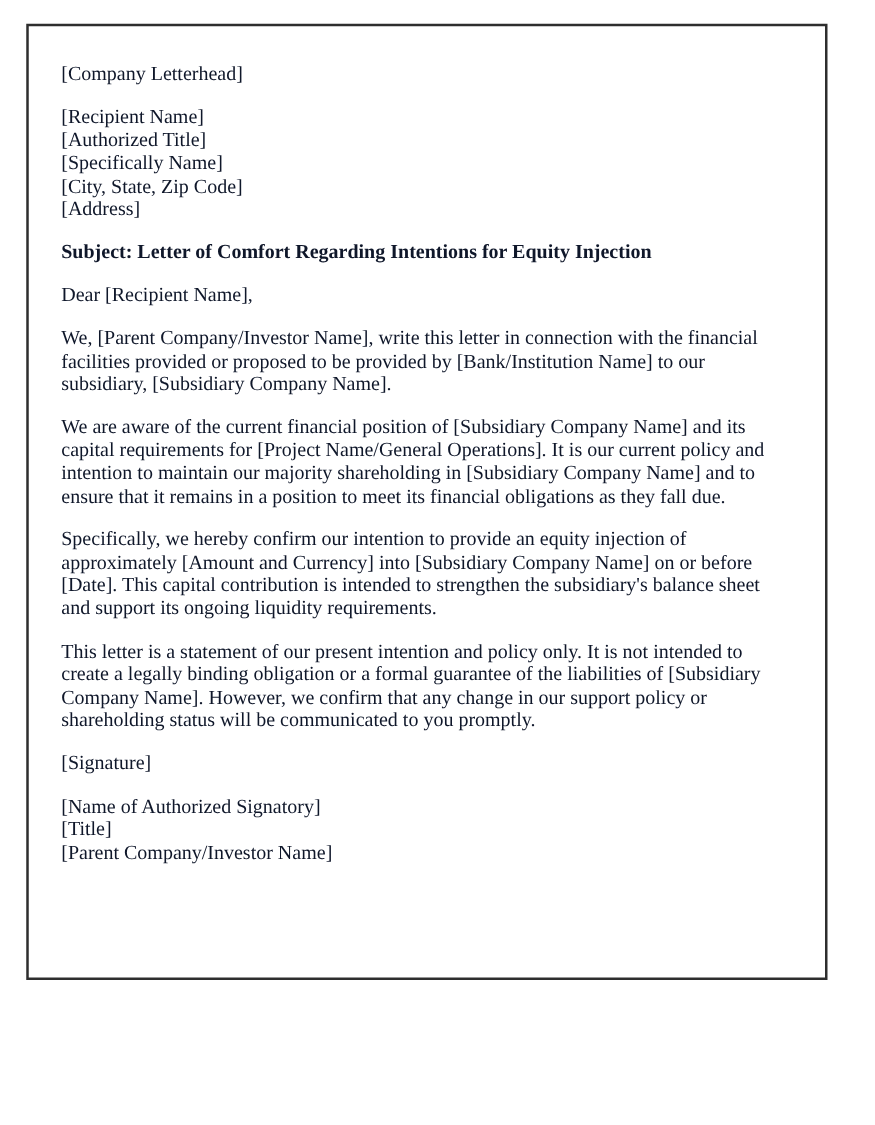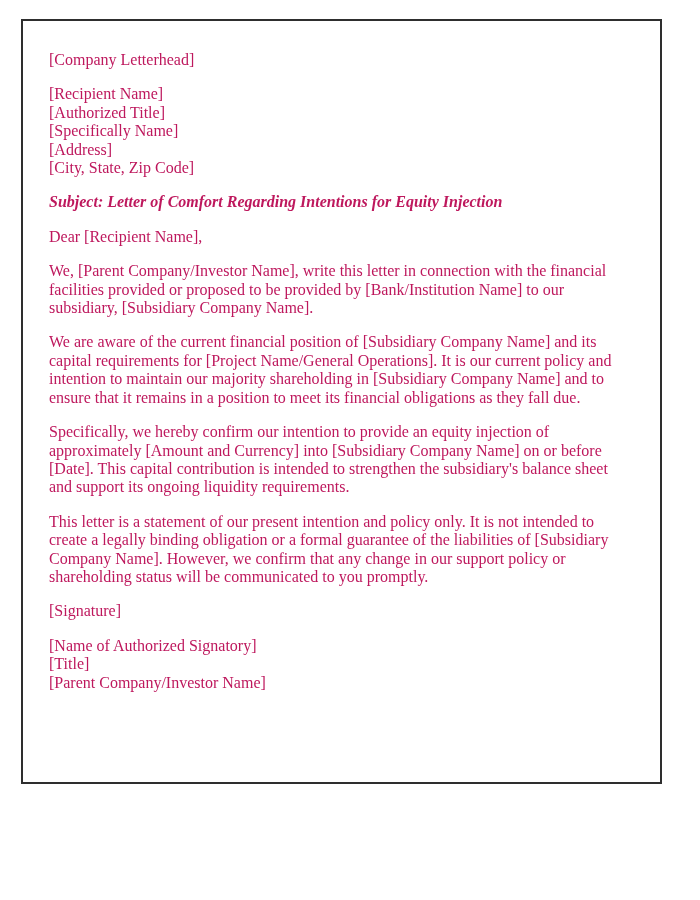--- a/index.html
+++ b/index.html
@@ -22,52 +22,51 @@
     top: 19px;
     width: 641px;
     height: 765px;
     box-sizing: border-box;
     border: 2px solid #2e2e2e;
     background: #ffffff;
     padding: 30px 26px;
     font-family: "Liberation Serif", "DejaVu Serif", serif;
     font-size: 16px;
     line-height: 18.4px;
-    color: #be185d;
+    color: #0f172a;
     overflow: hidden;
   }
   .page p {
     margin: 16px 0;
   }
   .page p:first-child {
     margin-top: 0;
   }
   .subject {
     font-weight: bold;
-    font-style: italic;
   }
   .line {
     display: block;
   }
 </style>
 </head>
 <body>
 
 <div class="canvas">
   <div class="page">
 
     <p>[Company Letterhead]</p>
 
 
     <p>
       <span class="line">[Recipient Name]</span>
       <span class="line">[Authorized Title]</span>
       <span class="line">[Specifically Name]</span>
+      <span class="line">[City, State, Zip Code]</span>
       <span class="line">[Address]</span>
-      <span class="line">[City, State, Zip Code]</span>
     </p>
 
     <p class="subject">Subject: Letter of Comfort Regarding Intentions for Equity Injection</p>
 
     <p>Dear [Recipient Name],</p>
 
     <p>We, [Parent Company/Investor Name], write this letter in connection with the financial facilities provided or proposed to be provided by [Bank/Institution Name] to our subsidiary, [Subsidiary Company Name].</p>
 
     <p>We are aware of the current financial position of [Subsidiary Company Name] and its capital requirements for [Project Name/General Operations]. It is our current policy and intention to maintain our majority shareholding in [Subsidiary Company Name] and to ensure that it remains in a position to meet its financial obligations as they fall due.</p>
 

